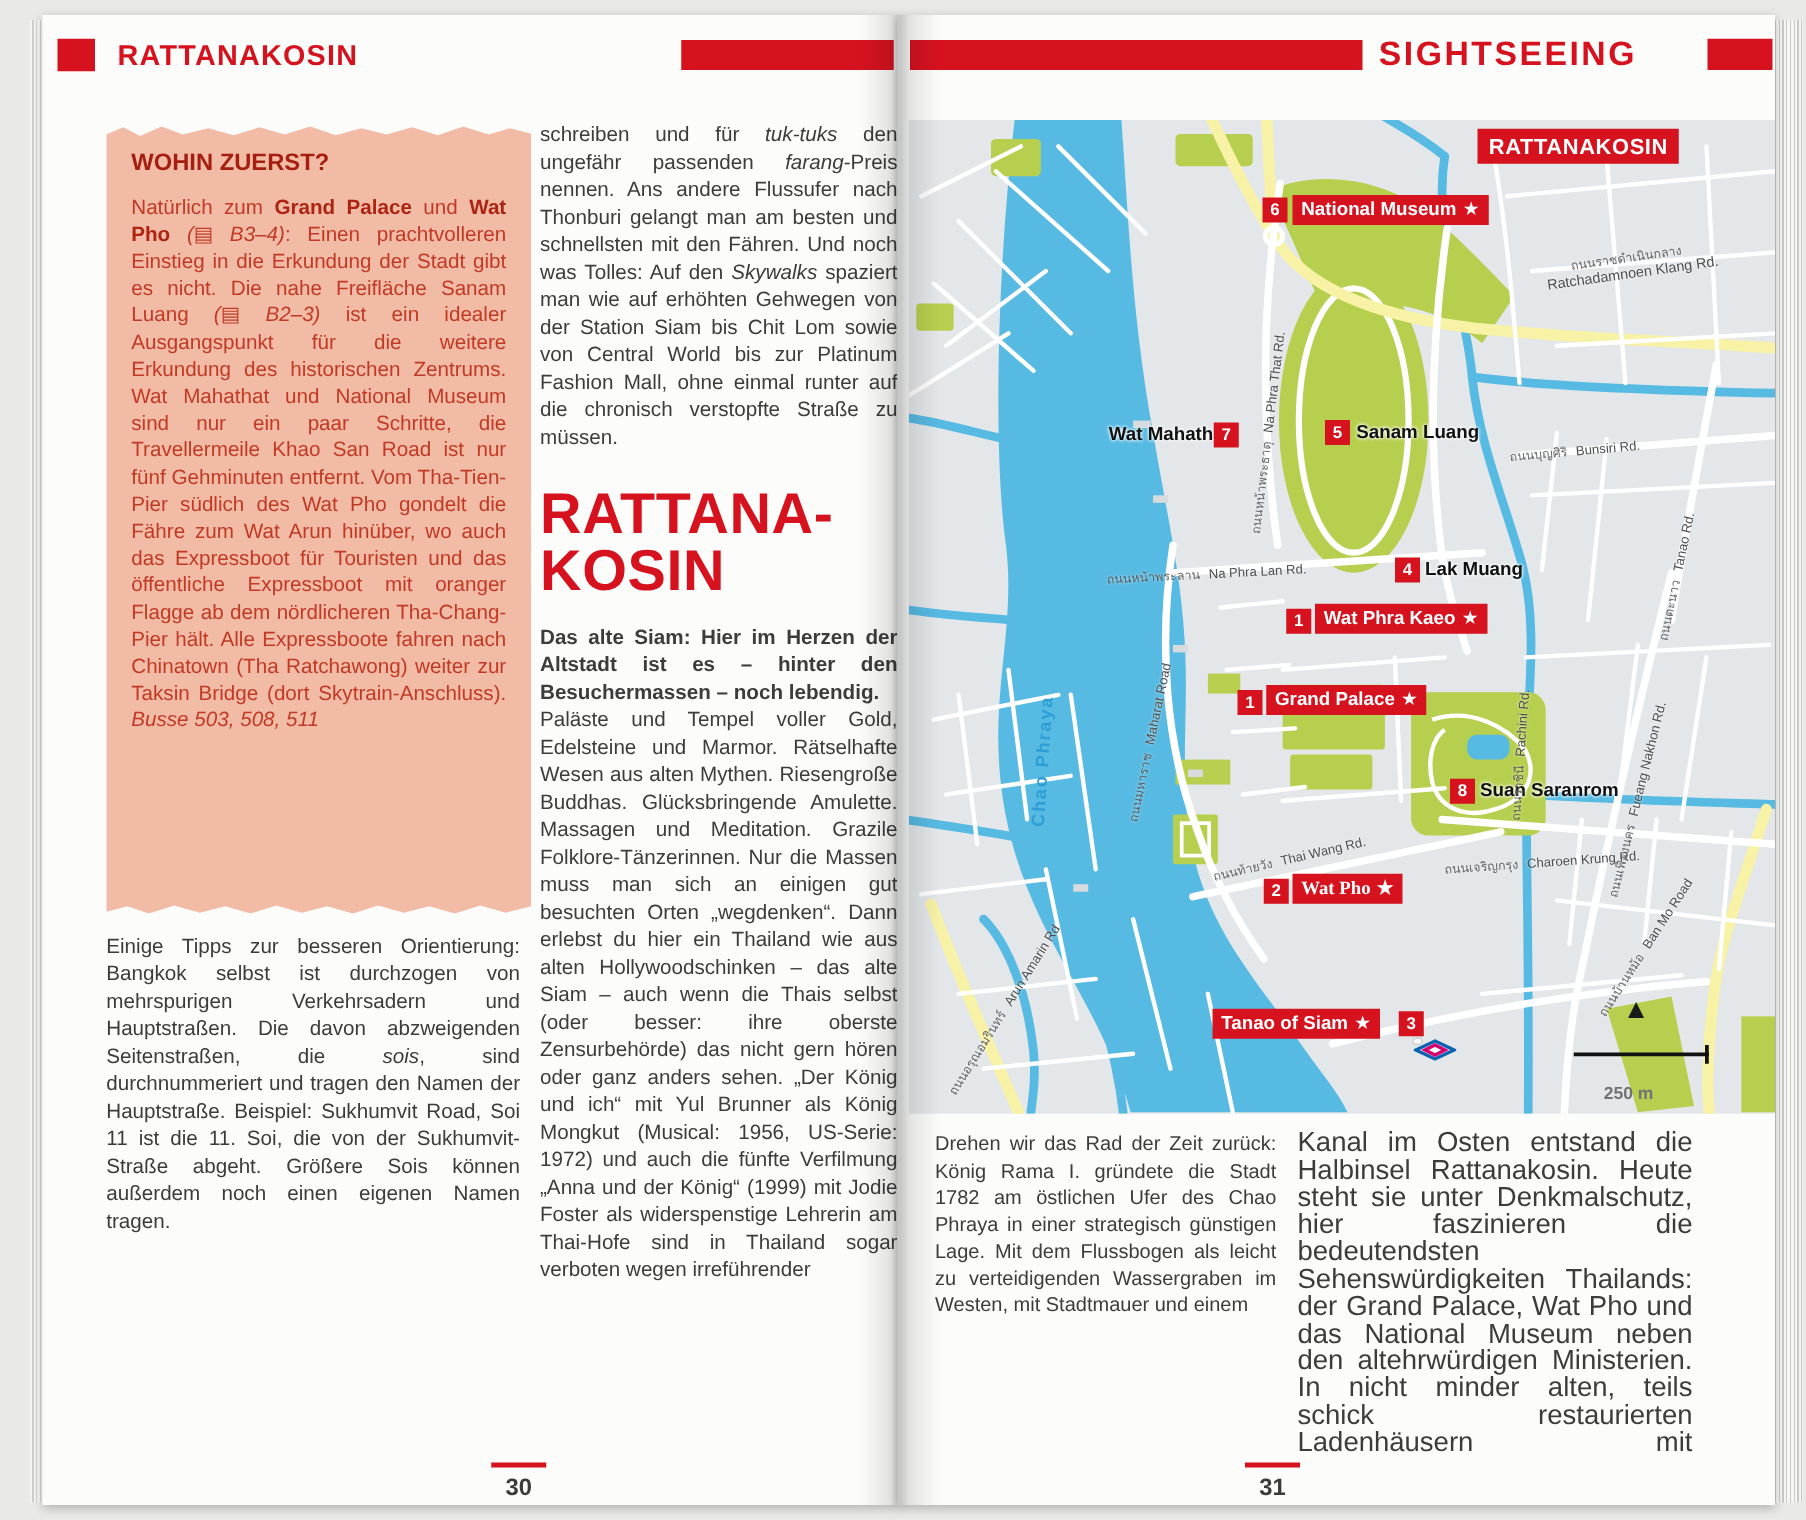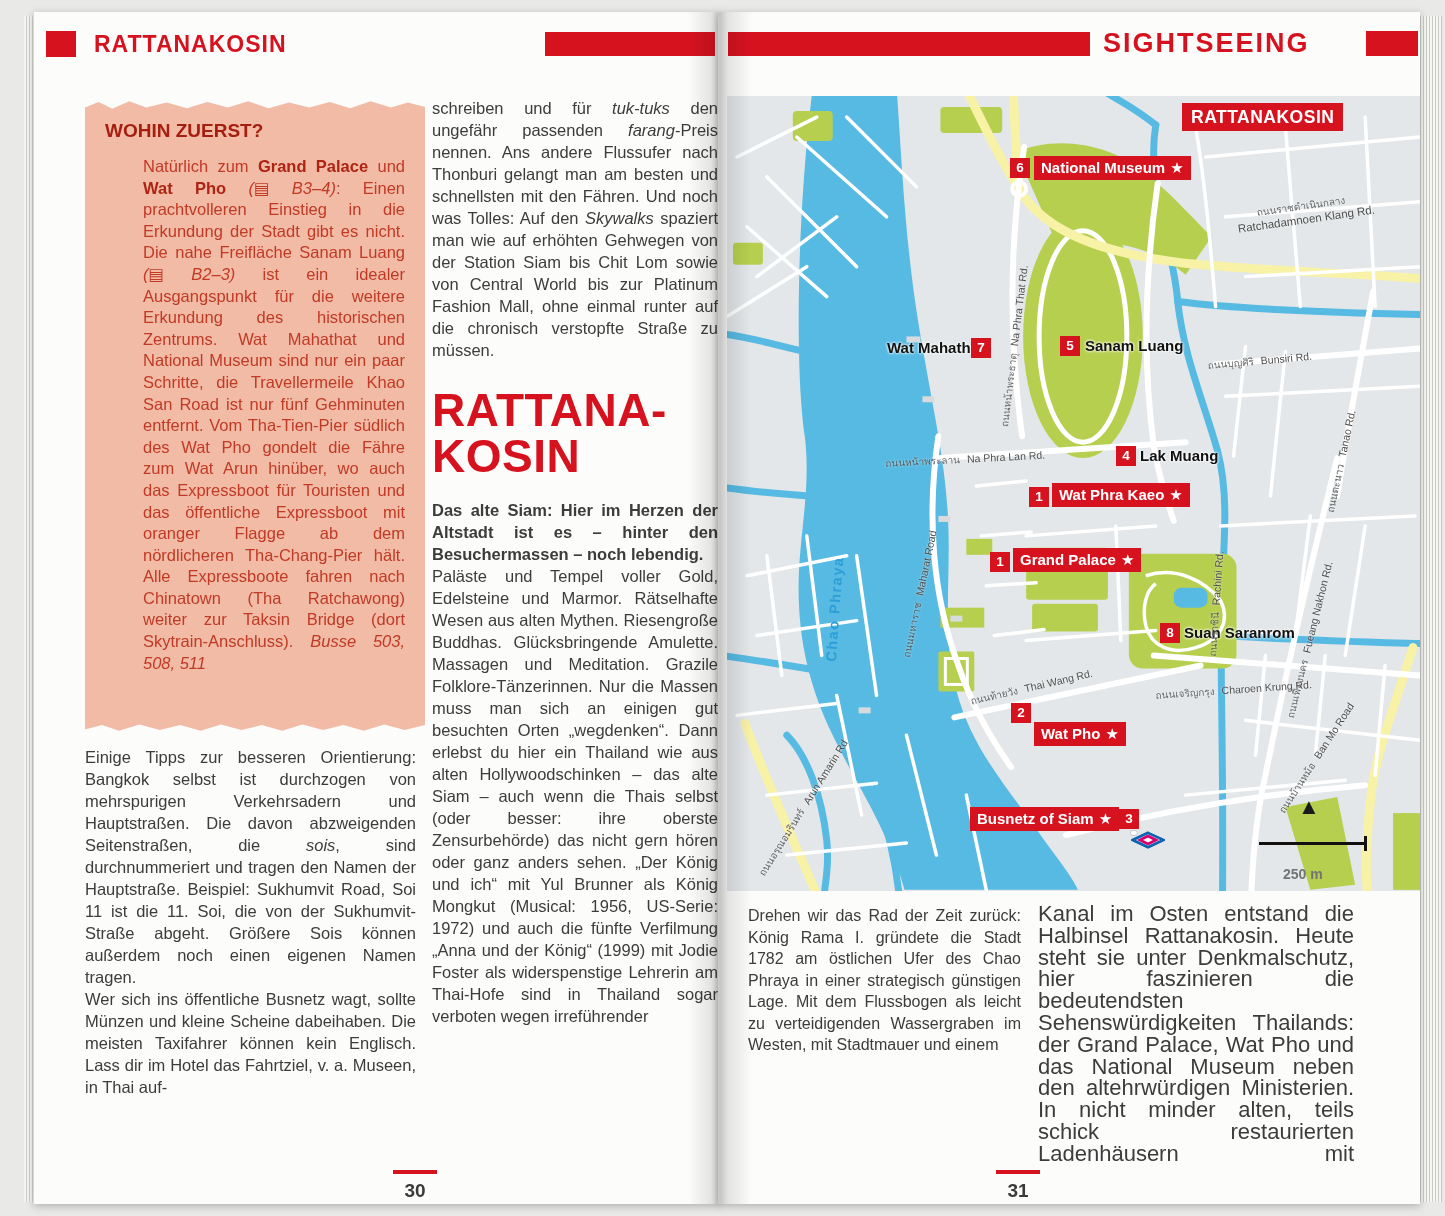--- a/index.html
+++ b/index.html
@@ -16,21 +16,21 @@
      background:linear-gradient(90deg,rgba(0,0,0,0) 0%,rgba(0,0,0,.10) 38%,rgba(0,0,0,.22) 50%,rgba(0,0,0,.10) 62%,rgba(0,0,0,0) 100%);}
   
   .hdr-sq{position:absolute;background:#d6121f;}
   .hdr-bar{position:absolute;background:#d6121f;}
   .hdr-title{position:absolute;color:#d6121f;font-weight:bold;white-space:nowrap;}
   
   .infobox{position:absolute;left:85px;top:100px;width:340px;height:632px;background:#f2bba6;
      padding:20px 20px 0 20px;box-sizing:border-box;overflow:hidden;
      clip-path:polygon(0 1.2%,4% .3%,8% 1.4%,13% .2%,18% 1.2%,24% .4%,30% 1.3%,36% .3%,42% 1.2%,48% .2%,54% 1.3%,60% .4%,66% 1.2%,72% .3%,78% 1.3%,84% .2%,90% 1.2%,95% .4%,100% 1.1%,100% 98.9%,94% 99.7%,88% 98.8%,82% 99.8%,76% 98.9%,70% 99.7%,64% 98.8%,58% 99.8%,52% 98.9%,46% 99.7%,40% 98.8%,34% 99.8%,28% 98.9%,22% 99.7%,16% 98.8%,10% 99.8%,5% 98.9%,0 99.6%);}
   .infobox .ib-title{color:#a51e0f;font-weight:bold;font-size:19px;margin-bottom:14px;}
-  .infobox .ib-body{color:#c03a26;font-size:16.5px;line-height:21.6px;text-align:justify;margin-left:38px;}
+  .infobox .ib-body{color:#c03a26;font-size:16.5px;line-height:21.6px;text-align:justify;}
   .infobox .sb{font-weight:bold;color:#ad2413;}
   .sb{font-weight:bold;} .si{font-style:italic;}
   
   .col{position:absolute;text-align:justify;font-size:16.5px;line-height:22px;overflow:hidden;}
   .col p{margin:0;}
   .heading{color:#d6121f;font-weight:bold;font-size:46px;line-height:46px;letter-spacing:.5px;margin:26px 0 20px 0;text-align:left;}
   .lead{font-weight:bold;margin-bottom:2px;}
   .footer-rule{position:absolute;width:44px;height:4px;background:#d6121f;}
   .footer-num{position:absolute;width:90px;text-align:center;font-weight:bold;font-size:19px;color:#3a3a3a;}
   
@@ -73,21 +73,20 @@
   <div class="hdr-title" style="left:1103px;top:28px;font-size:27px;letter-spacing:2px;text-align:right;">SIGHTSEEING</div>
   <div class="hdr-sq" style="left:1366px;top:31px;width:52px;height:25px;"></div>
 
   <div class="infobox">
     <div class="ib-title">WOHIN ZUERST?</div>
     <div class="ib-body"><span>Natürlich zum </span><span class="sb">Grand Palace</span><span> und </span><span class="sb">Wat Pho</span><span> </span><span class="si">(▤ B3–4)</span><span>: Einen prachtvolleren Einstieg in die Erkundung der Stadt gibt es nicht. Die nahe Freifläche Sanam Luang </span><span class="si">(▤ B2–3)</span><span> ist ein idealer Ausgangspunkt für die weitere Erkundung des historischen Zentrums. Wat Mahathat und National Museum sind nur ein paar Schritte, die Travellermeile Khao San Road ist nur fünf Gehminuten entfernt. Vom Tha-Tien-Pier südlich des Wat Pho gondelt die Fähre zum Wat Arun hinüber, wo auch das Expressboot für Touristen und das öffentliche Expressboot mit oranger Flagge ab dem nördlicheren Tha-Chang-Pier hält. Alle Expressboote fahren nach Chinatown (Tha Ratchawong) weiter zur Taksin Bridge (dort Skytrain-Anschluss). </span><span class="si">Busse 503, 508, 511</span></div>
   </div>
 
   <div class="col" style="left:85px;top:746px;width:331px;height:420px;">
     <p><span>Einige Tipps zur besseren Orientierung: Bangkok selbst ist durchzogen von mehrspurigen Verkehrsadern und Hauptstraßen. Die davon abzweigenden Seitenstraßen, die </span><span class="si">sois</span><span>, sind durchnummeriert und tragen den Namen der Hauptstraße. Beispiel: Sukhumvit Road, Soi 11 ist die 11. Soi, die von der Sukhumvit-Straße abgeht. Größere Sois können außerdem noch einen eigenen Namen tragen.</span></p>
-    <p>Wer sich ins öffentliche Busnetz wagt, sollte Münzen und kleine Scheine dabeihaben. Die meisten Taxifahrer können kein Englisch. Lass dir im Hotel das Fahrtziel, v. a. Museen, in Thai auf-</p>
   </div>
 
   <div class="col" style="left:432px;top:97px;width:286px;height:1070px;">
     <p><span>schreiben und für </span><span class="si">tuk-tuks</span><span> den ungefähr passenden </span><span class="si">farang</span><span>-Preis nennen. Ans andere Flussufer nach Thonburi gelangt man am besten und schnellsten mit den Fähren. Und noch was Tolles: Auf den </span><span class="si">Skywalks</span><span> spaziert man wie auf erhöhten Gehwegen von der Station Siam bis Chit Lom sowie von Central World bis zur Platinum Fashion Mall, ohne einmal runter auf die chronisch verstopfte Straße zu müssen.</span></p>
     <div class="heading">
       <span style="display:block;">RATTANA-</span>
       <span style="display:block;">KOSIN</span>
     </div>
     <p class="lead">Das alte Siam: Hier im Herzen der Altstadt ist es – hinter den Besuchermassen – noch lebendig.</p>
     <p>Paläste und Tempel voller Gold, Edelsteine und Marmor. Rätselhafte Wesen aus alten Mythen. Riesengroße Buddhas. Glücksbringende Amulette. Massagen und Meditation. Grazile Folklore-Tänzerinnen. Nur die Massen muss man sich an einigen gut besuchten Orten „wegdenken“. Dann erlebst du hier ein Thailand wie aus alten Hollywoodschinken – das alte Siam – auch wenn die Thais selbst (oder besser: ihre oberste Zensurbehörde) das nicht gern hören oder ganz anders sehen. „Der König und ich“ mit Yul Brunner als König Mongkut (Musical: 1956, US-Serie: 1972) und auch die fünfte Verfilmung „Anna und der König“ (1999) mit Jodie Foster als widerspenstige Lehrerin am Thai-Hofe sind in Thailand sogar verboten wegen irreführender</p>
@@ -227,23 +226,23 @@
     <div class="chip" style="left:302px;top:391px;">1</div>
     <div class="redbox" style="left:325px;top:387px;"><span>Wat Phra Kaeo</span><span class="star">★</span></div>
 
     <div class="chip" style="left:263px;top:456px;">1</div>
     <div class="redbox" style="left:286px;top:452px;"><span>Grand Palace</span><span class="star">★</span></div>
 
     <div class="chip" style="left:433px;top:527px;">8</div>
     <div class="blklbl" style="left:457px;top:528px;">Suan Saranrom</div>
 
     <div class="chip" style="left:284px;top:607px;">2</div>
-    <div class="redbox" style="left:307px;top:626px;"><span>Wat Pho</span><span class="star">★</span></div>
-
-    <div class="redbox" style="left:243px;top:711px;"><span>Busnetz of Siam</span><span class="star">★</span></div>
+    <div class="redbox" style="left:307px;top:603px;font-family:Liberation Serif, serif;"><span>Wat Pho</span><span class="star">★</span></div>
+
+    <div class="redbox" style="left:243px;top:711px;"><span>Tanao of Siam</span><span class="star">★</span></div>
     <div class="chip" style="left:392px;top:713px;">3</div>
 
     <div class="mrt" style="left:404px;top:735px;">
       <svg width="34" height="18" viewBox="0 0 38 20">
         <polygon points="19,2 36,10 19,18 2,10" fill="#fff" stroke="#0a63b0" stroke-width="3"></polygon>
         <polygon points="19,5.5 28,10 19,14.5 10,10" fill="#fff" stroke="#d4006e" stroke-width="3"></polygon>
       </svg>
     </div>
 
     <div class="roadlbl" style="left:508px;top:112px;transform:rotate(-8deg);text-align:center;">

